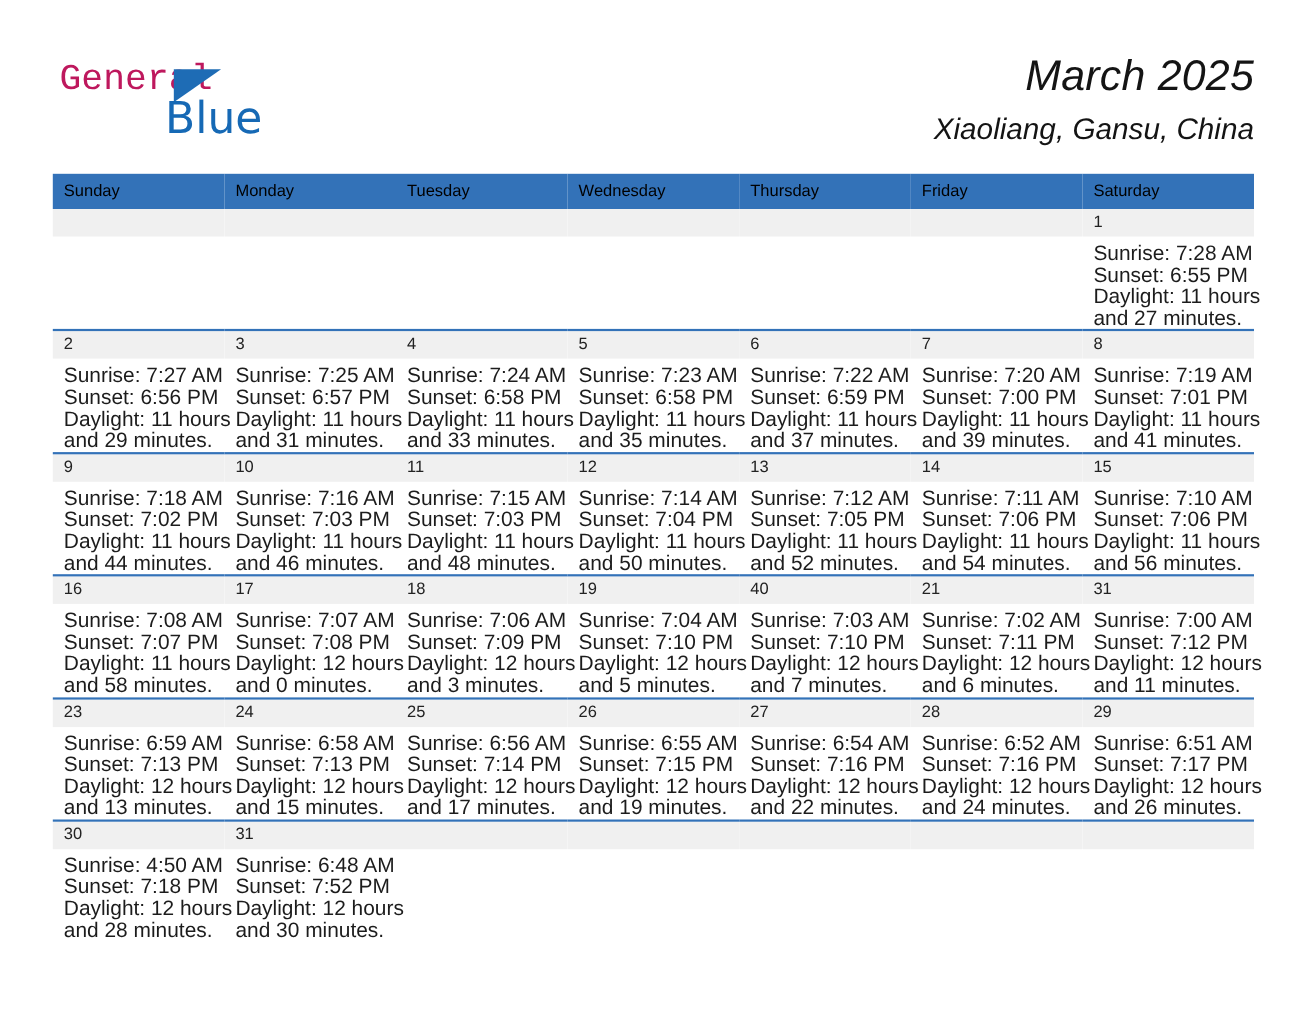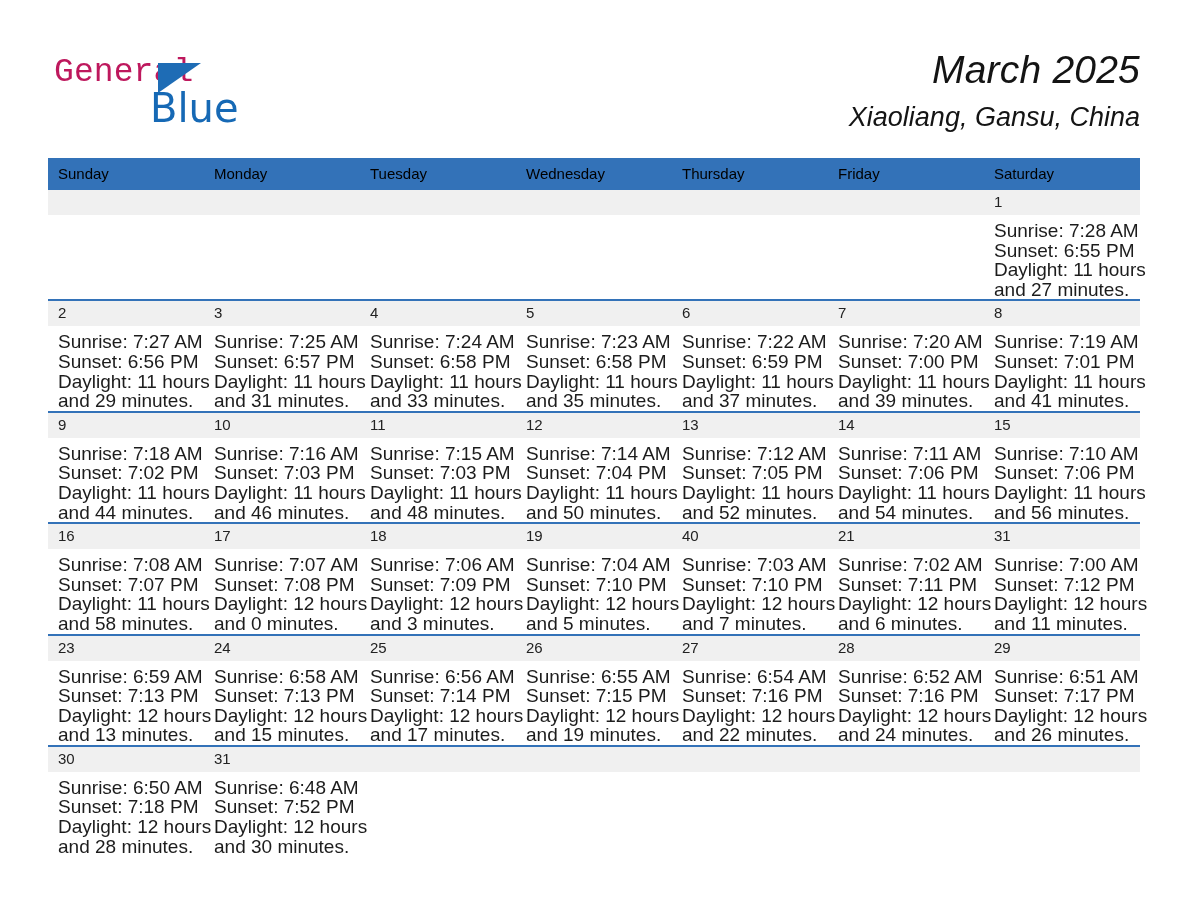--- a/index.html
+++ b/index.html
@@ -478,21 +478,21 @@
               <div>Sunset: 7:17 PM</div>
               <div>Daylight: 12 hours</div>
               <div>and 26 minutes.</div>
             </div>
           </td>
         </tr>
         <tr class="week-row">
           <td>
             <span class="daynum">30</span>
             <div class="cellbody">
-              <div>Sunrise: 6:50 AM</div>
+              <div>Sunrise: 4:50 AM</div>
               <div>Sunset: 7:18 PM</div>
               <div>Daylight: 12 hours</div>
               <div>and 28 minutes.</div>
             </div>
           </td>
           <td>
             <span class="daynum">31</span>
             <div class="cellbody">
               <div>Sunrise: 6:48 AM</div>
               <div>Sunset: 7:52 PM</div>

